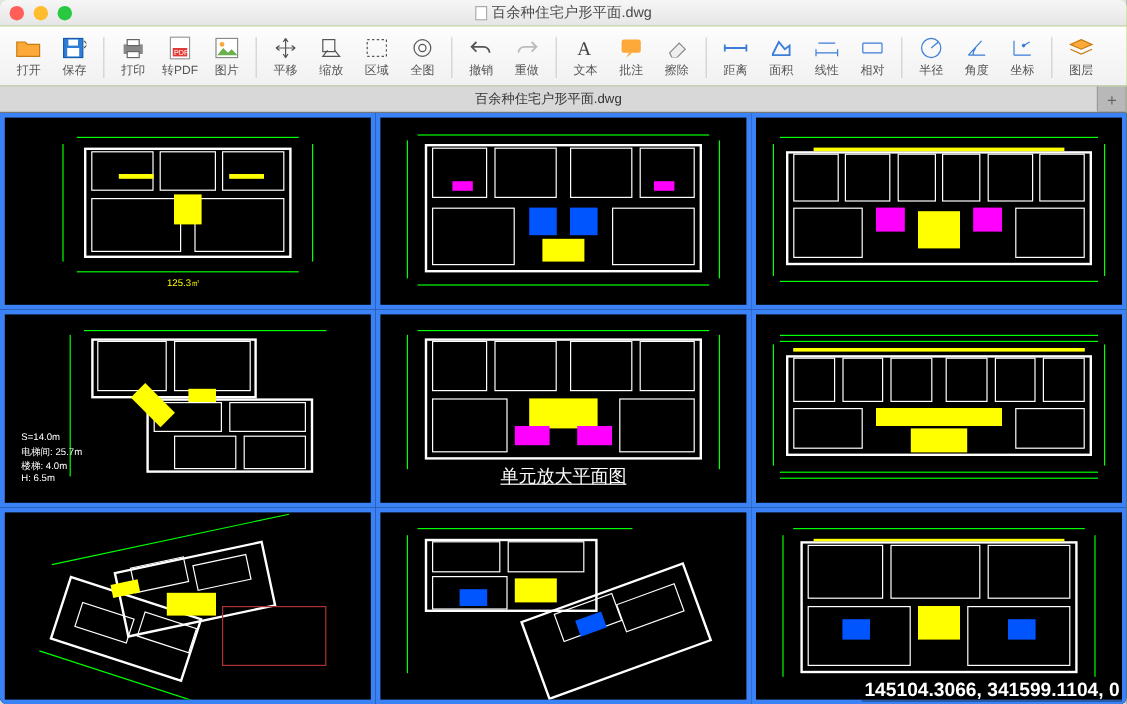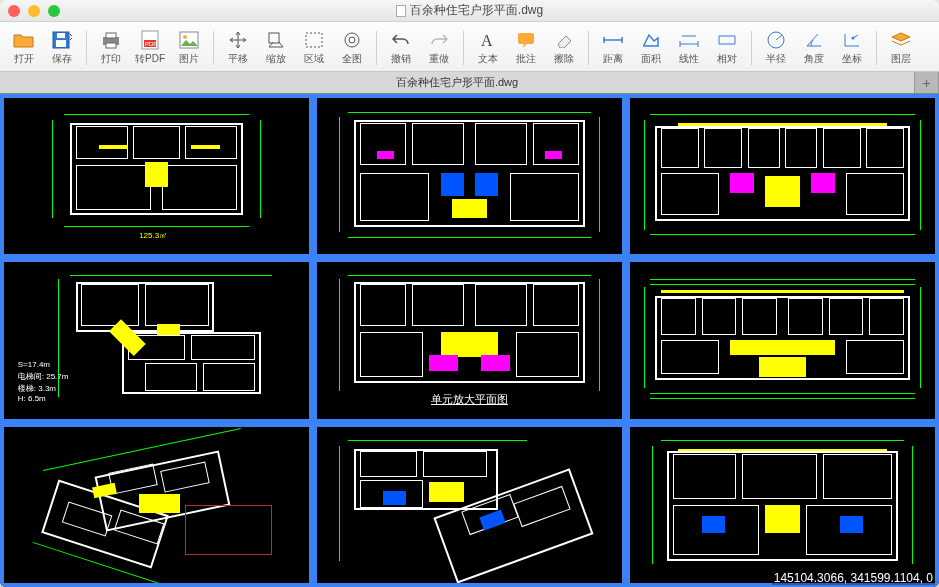--- a/index.html
+++ b/index.html
@@ -30,22 +30,22 @@
   .wall { position: absolute; border: 1px solid #fff; }
   .dim { position: absolute; background: #0f0; }
   .dimv { width: 1px; }
   .dimh { height: 1px; }
   .rm { position: absolute; border: 1px solid #fff; }
   .acc { position: absolute; background: #ff0; }
   .blue { background: #05f; }
   .mag { background: #f0f; }
   .annot { position: absolute; color: #ff0; font-size: 8px; white-space: nowrap; }
   .annotw { color: #fff; }
-  .caption { position: absolute; bottom: 4px; left: 50%; transform: translateX(-50%); color: #fff; font-size: 11px; text-decoration: underline; }
-  .status { position: absolute; right: 4px; bottom: 2px; color: #fff; font-size: 12px; font-weight: normal; background: rgba(0,0,0,0.3); padding: 0 2px;}
+  .caption { position: absolute; bottom: 4px; left: 50%; transform: translateX(-50%); color: #fff; font-size: 15px; text-decoration: underline; }
+  .status { position: absolute; right: 4px; bottom: 2px; color: #fff; font-size: 16px; font-weight: bold; background: rgba(0,0,0,0.3); padding: 0 2px;}
   svg { display: block; }
 </style>
 </head>
 <body>
 
 <div class="window">
 
   <div class="titlebar">
     <div class="traffic">
       <div class="dot red"></div>
@@ -341,23 +341,23 @@
           <div class="wall" style="left:22%;top:8%;width:48%;height:36%;border-width:2px"></div>
           <div class="rm" style="left:24%;top:10%;width:20%;height:30%"></div>
           <div class="rm" style="left:46%;top:10%;width:22%;height:30%"></div>
           <div class="wall" style="left:38%;top:44%;width:48%;height:44%;border-width:2px;transform:rotate(0deg)"></div>
           <div class="rm" style="left:40%;top:46%;width:20%;height:18%"></div>
           <div class="rm" style="left:62%;top:46%;width:22%;height:18%"></div>
           <div class="rm" style="left:46%;top:66%;width:18%;height:20%"></div>
           <div class="rm" style="left:66%;top:66%;width:18%;height:20%"></div>
           <div class="acc" style="left:34%;top:42%;width:12%;height:12%;transform:rotate(45deg)"></div>
           <div class="acc" style="left:50%;top:38%;width:8%;height:8%"></div>
-          <div class="annot annotw" style="left:2%;top:64%">S=17.4m</div>
+          <div class="annot annotw" style="left:2%;top:64%">S=14.0m</div>
           <div class="annot annotw" style="left:2%;top:72%">电梯间: 25.7m</div>
-          <div class="annot annotw" style="left:2%;top:80%">楼梯: 3.3m</div>
+          <div class="annot annotw" style="left:2%;top:80%">楼梯: 4.0m</div>
           <div class="annot annotw" style="left:2%;top:88%">H: 6.5m</div>
         </div>
       </div>
 
       <div class="cell">
         <div class="plan">
           <div class="dim dimh" style="left:8%;right:8%;top:3%"></div>
           <div class="dim dimv" style="top:6%;bottom:14%;left:5%"></div>
           <div class="dim dimv" style="top:6%;bottom:14%;right:5%"></div>
           <div class="wall" style="left:10%;top:8%;right:10%;bottom:20%;border-width:2px"></div>

